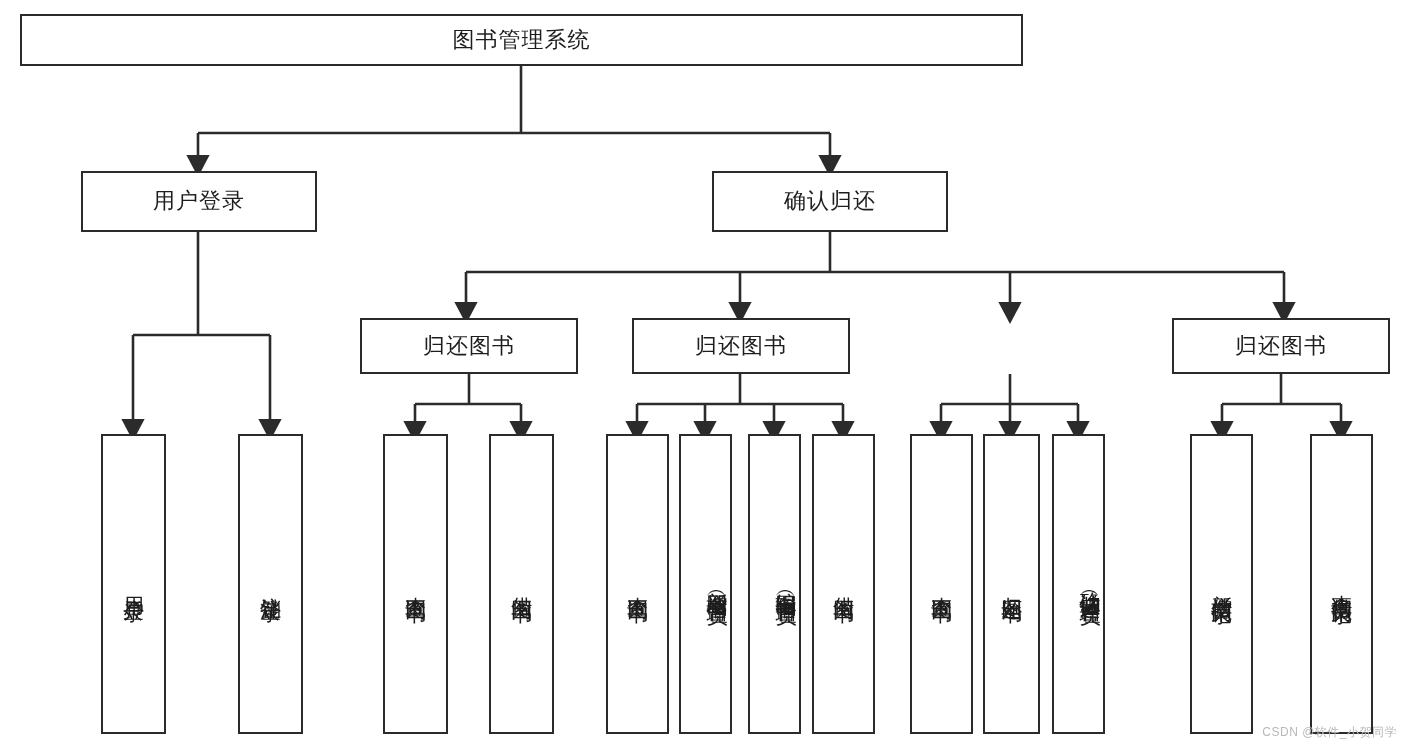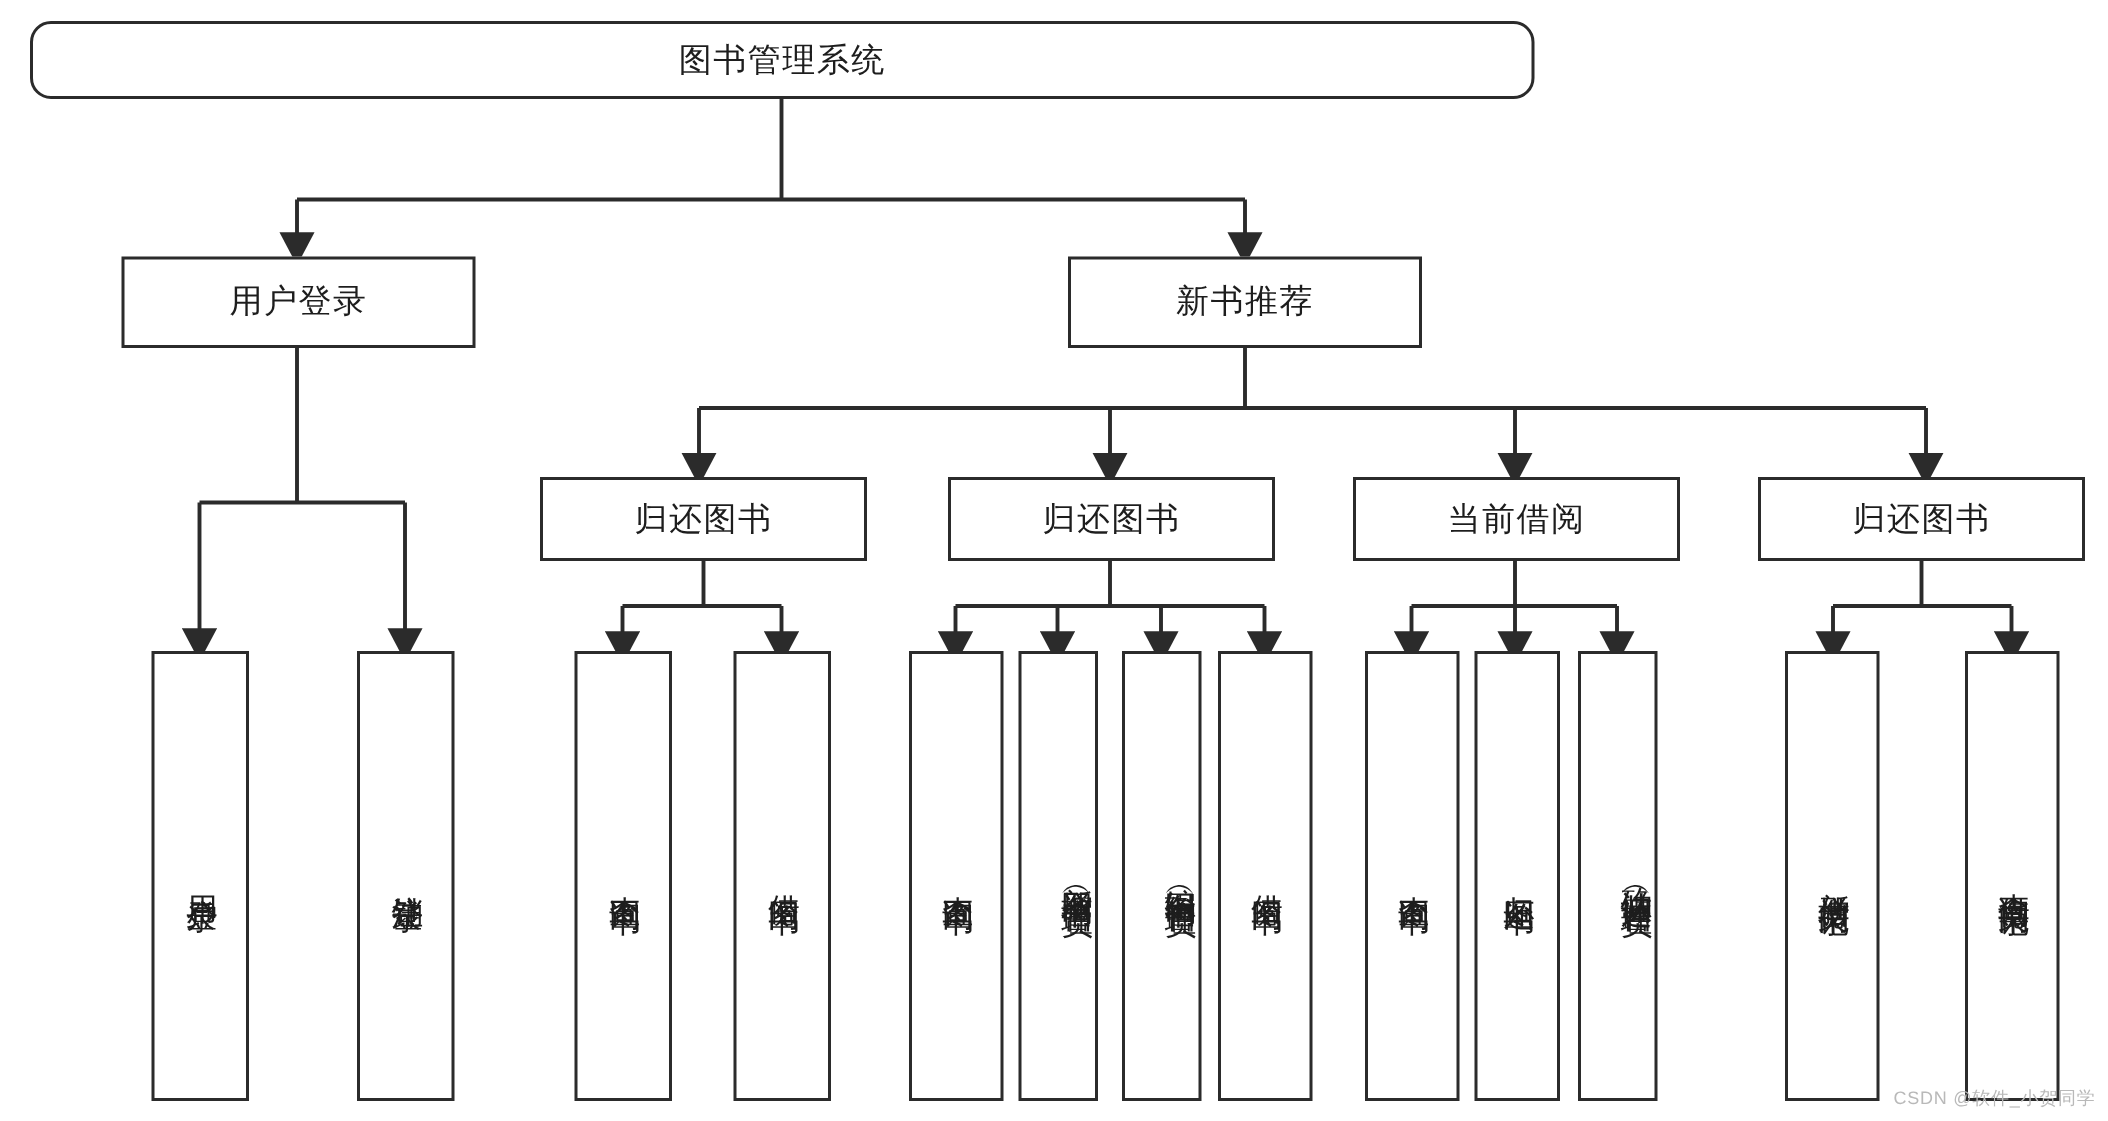--- a/index.html
+++ b/index.html
@@ -114,39 +114,36 @@
       <path d="M1010,404 L1010,424" marker-end="url(#arr)"></path>
       <path d="M1078,404 L1078,424" marker-end="url(#arr)"></path>
 
       <path d="M1281,374 L1281,404"></path>
       <path d="M1222,404 L1341,404"></path>
       <path d="M1222,404 L1222,424" marker-end="url(#arr)"></path>
       <path d="M1341,404 L1341,424" marker-end="url(#arr)"></path>
     </g>
   </svg>
 
-  <div class="node horiz" style="left:20px; top:14px; width:1003px; height:52px;border-radius:14px;">
+  <div class="node horiz" style="left:20px; top:14px; width:1003px; height:52px;">
     <span>图书管理系统</span>
   </div>
 
   <div class="node horiz" style="left:81px; top:171px; width:236px; height:61px;">
     <span>用户登录</span>
   </div>
   <div class="node horiz" style="left:712px; top:171px; width:236px; height:61px;">
-    <span>新书推荐</span>
+    <span>确认归还</span>
   </div>
 
   <div class="node horiz" style="left:360px; top:318px; width:218px; height:56px;">
     <span>归还图书</span>
   </div>
   <div class="node horiz" style="left:632px; top:318px; width:218px; height:56px;">
     <span>归还图书</span>
-  </div>
-  <div class="node horiz" style="left:902px; top:318px; width:218px; height:56px;">
-    <span>当前借阅</span>
   </div>
   <div class="node horiz" style="left:1172px; top:318px; width:218px; height:56px;">
     <span>归还图书</span>
   </div>
 
   <div class="node vert midstart" style="left:101px; top:434px; width:65px; height:300px;">
     <span>用户登录</span>
   </div>
   <div class="node vert midstart" style="left:238px; top:434px; width:65px; height:300px;">
     <span>注销登录</span>

